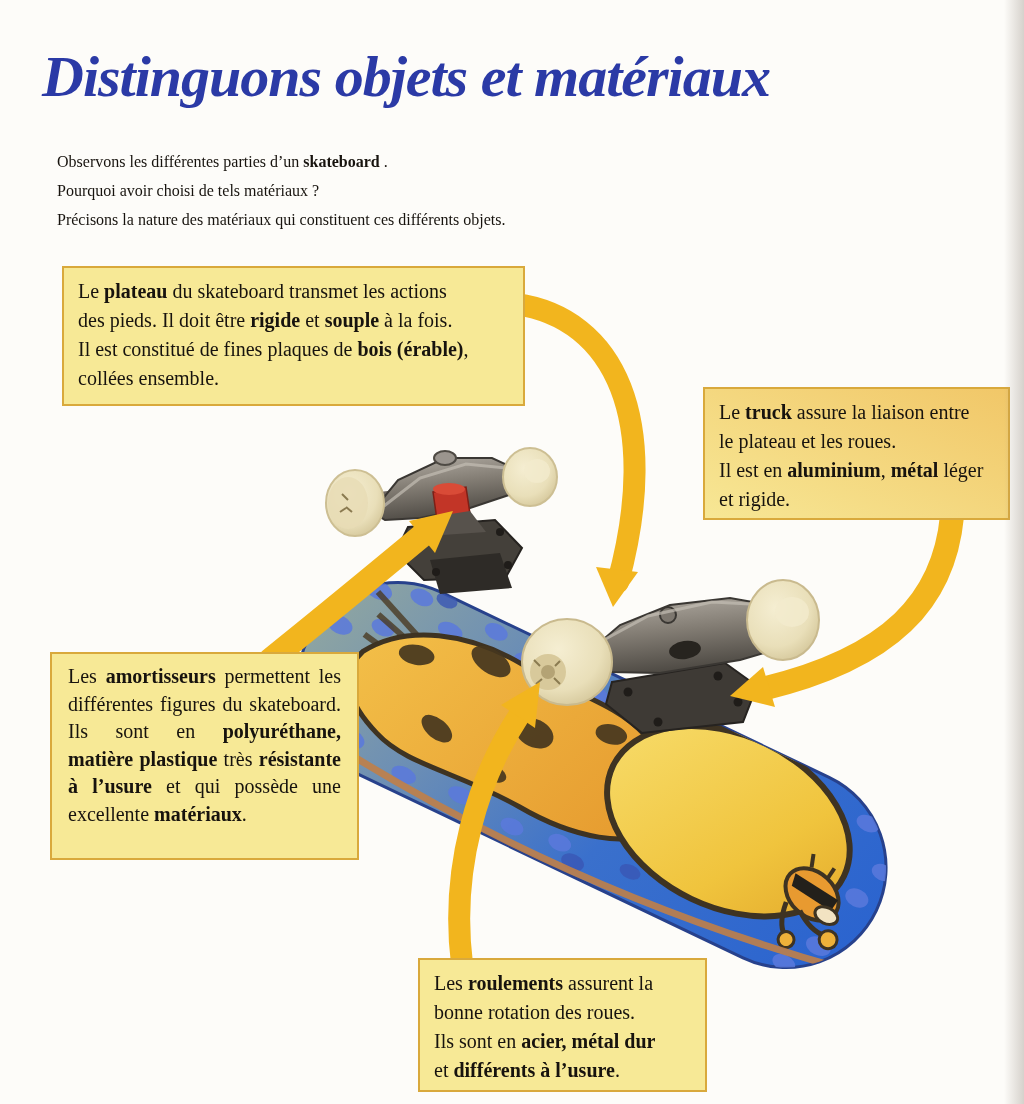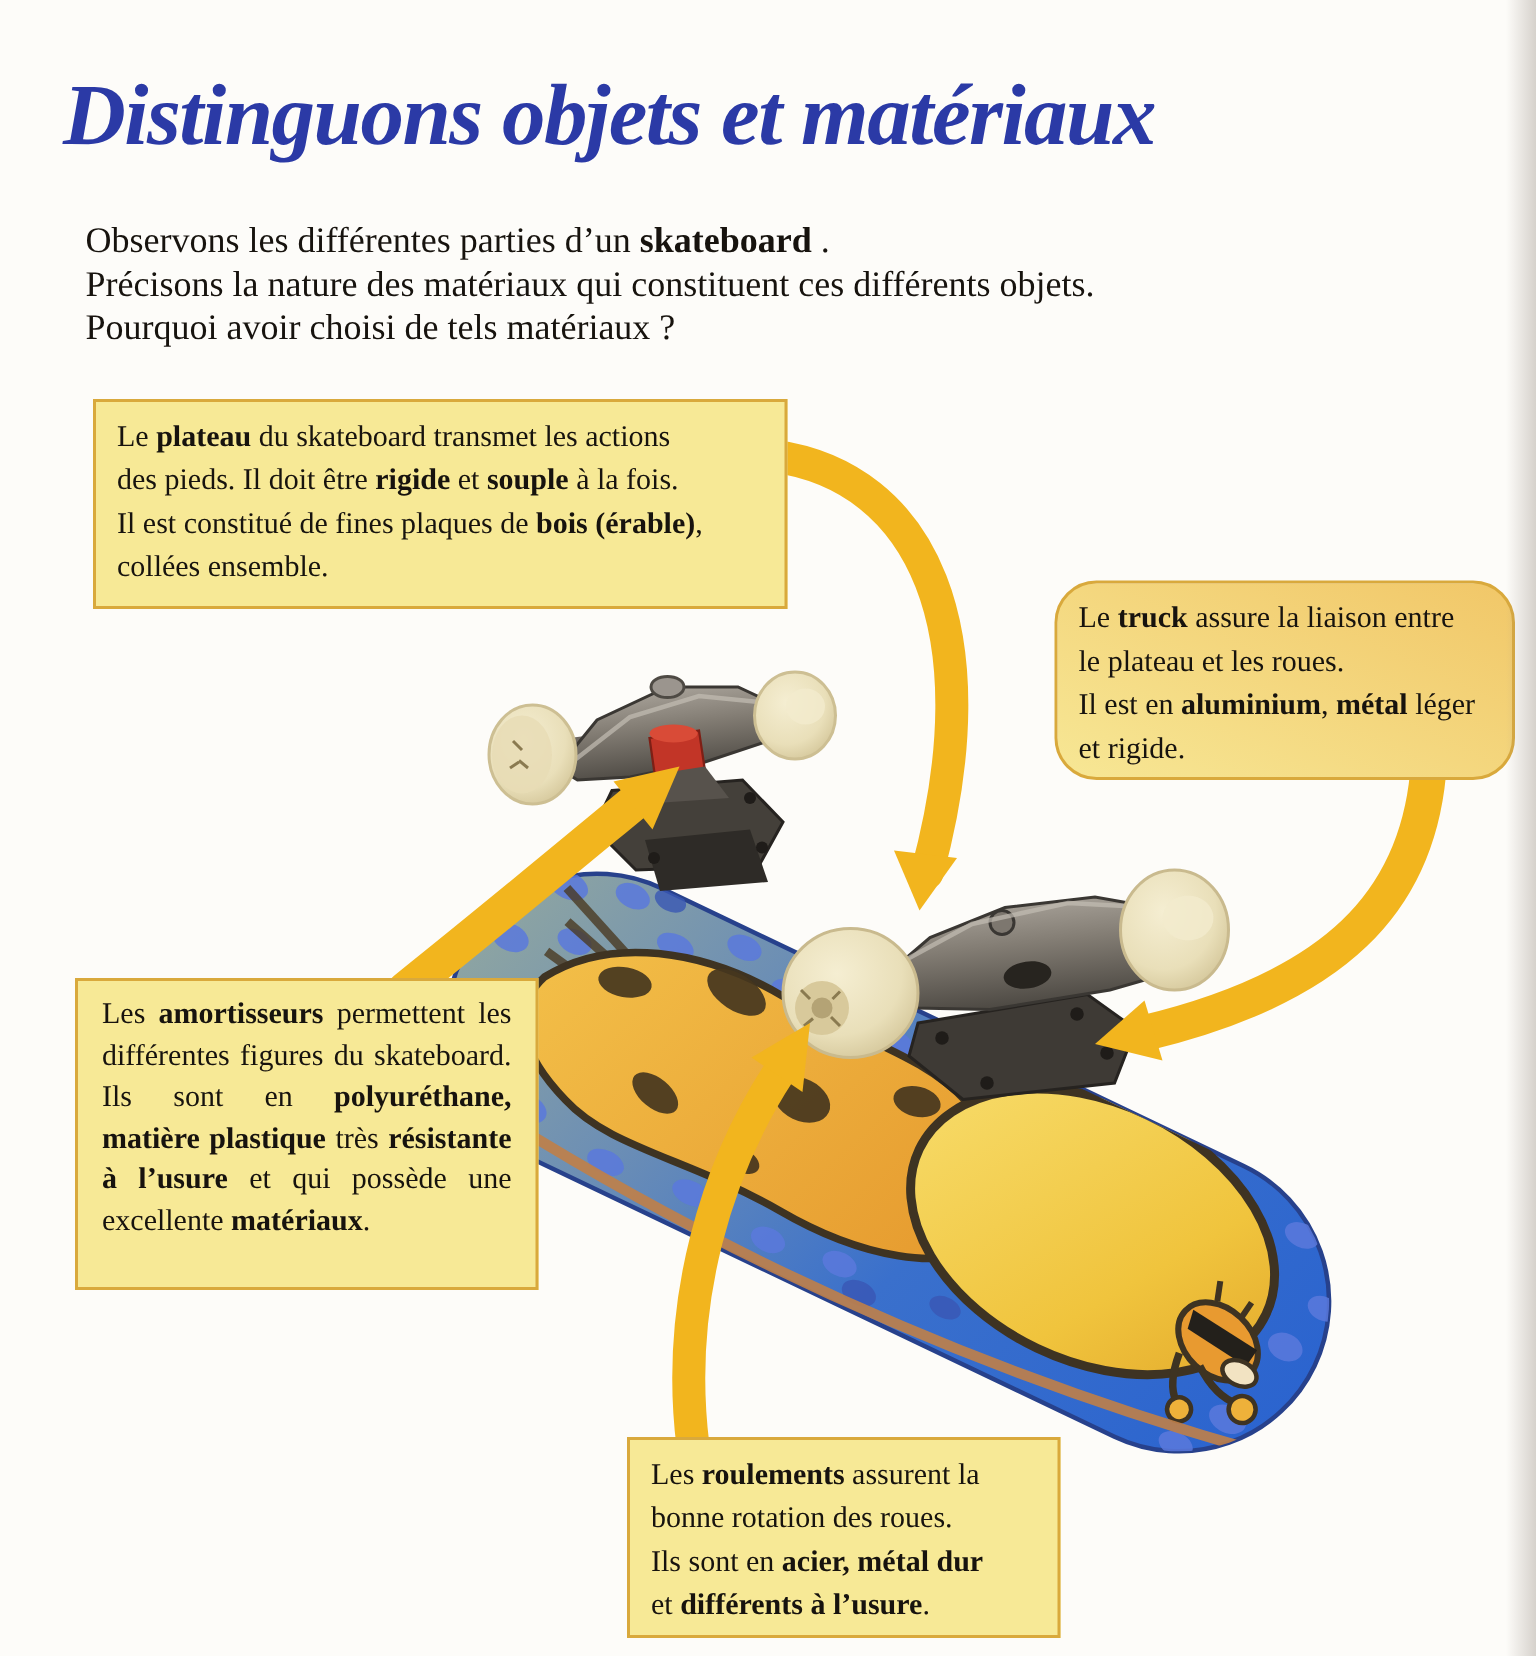--- a/index.html
+++ b/index.html
@@ -1,48 +1,48 @@
 <!DOCTYPE html>
 <html style="--title-blue: #2b3aa6; --text-black: #17130e; --box-fill: #f7e996; --box-border: #d9a93c; --truck-box-top: #f7e795; --truck-box-bottom: #f1c768; --arrow-yellow: #f2b51e; --deck-blue: #2e6bd0; --deck-teal: #8ba49f; --deck-spot-blue: #5b79dc; --giraffe-orange: #eda73c; --tail-yellow: #f0c43d; --outline-brown: #3e3322; --truck-grey: #8a847c; --wheel-cream: #ece2bf; --bushing-red: #c23527; --wood-edge: #c08048;"><head>
 <meta charset="utf-8">
 <style>
   html,body{margin:0;padding:0;background:#ffffff;}
   .page{position:relative;width:1024px;height:1104px;background:#fdfcf9;overflow:hidden;
         font-family:"Liberation Serif", serif;color:var(--text-black,#17130e);}
   .title{position:absolute;left:42px;top:-4px;width:972px;
          font-size:58px;line-height:84px;font-weight:bold;font-style:italic;
          letter-spacing:-1px;color:var(--title-blue,#2b3aa6);z-index:3;}
-  .intro{position:absolute;left:57px;top:147px;z-index:3;font-size:24px;line-height:29px;}
+  .intro{position:absolute;left:57px;top:147px;z-index:3;font-size:16px;line-height:29px;}
   .intro p{margin:0;}
   .figure-svg{position:absolute;left:0;top:0;z-index:1;}
   .callout{position:absolute;z-index:2;box-sizing:border-box;
            background:var(--box-fill,#f7e996);
            border:2px solid var(--box-border,#d9a93c);
            font-size:20px;line-height:29px;padding:9px 14px;}
   .callout b{font-weight:bold;}
   #box-plateau{left:62px;top:266px;width:463px;height:140px;}
   #box-truck{left:703px;top:387px;width:307px;height:133px;
-             background:linear-gradient(205deg,var(--truck-box-bottom,#f1c768),var(--truck-box-top,#f7e795));border-radius:28px;}
+             background:linear-gradient(205deg,var(--truck-box-bottom,#f1c768),var(--truck-box-top,#f7e795));}
   #box-amortisseurs{left:50px;top:652px;width:309px;height:208px;
                     text-align:justify;line-height:27.5px;padding:9px 16px;}
   #box-roulements{left:418px;top:958px;width:289px;height:134px;}
   .edge{position:absolute;right:0;top:0;width:20px;height:1104px;z-index:4;
         background:linear-gradient(to right,rgba(165,155,145,0),rgba(150,140,130,.38));}
 </style>
 </head>
 <body>
 
 <div class="page">
 
   <h1 class="title">Distinguons objets et matériaux</h1>
 
   <div class="intro">
     <p><span>Observons les différentes parties d’un </span><b>skateboard</b><span> .</span></p>
+    <p><span>Pourquoi avoir choisi de tels matériaux ?</span></p>
     <p><span>Précisons la nature des matériaux qui constituent ces différents objets.</span></p>
-    <p><span>Pourquoi avoir choisi de tels matériaux ?</span></p>
   </div>
 
   <svg class="figure-svg" width="1024" height="1104" viewBox="0 0 1024 1104">
     <defs>
       <linearGradient id="gDeck" gradientUnits="userSpaceOnUse" x1="277" y1="675" x2="907" y2="875">
         <stop offset="0" stop-color="#93a89f"></stop>
         <stop offset="0.28" stop-color="#6d8fb4"></stop>
         <stop offset="0.58" stop-color="#3a70cc"></stop>
         <stop offset="1" stop-color="#2a63cf"></stop>
       </linearGradient>

